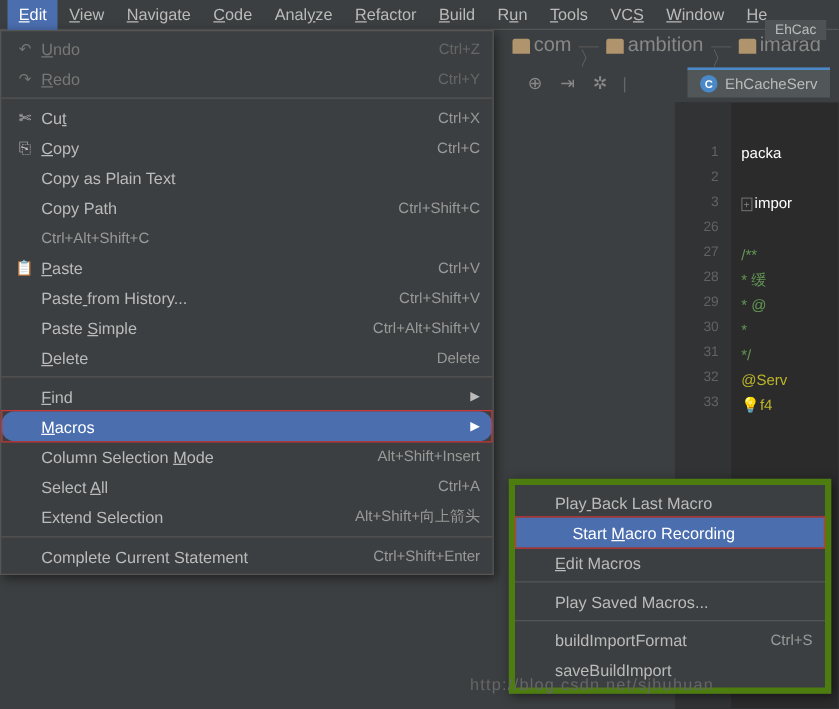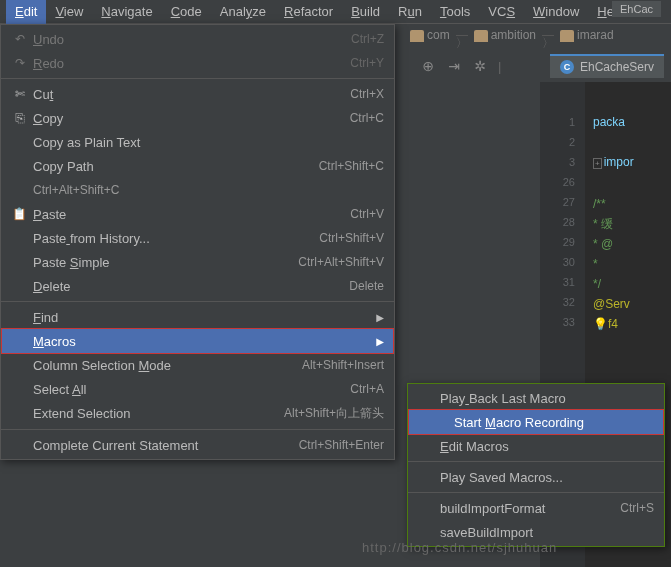--- a/index.html
+++ b/index.html
@@ -3,55 +3,55 @@
 <meta charset="utf-8">
 <style>
 * { margin: 0; padding: 0; box-sizing: border-box; font-family: Arial, sans-serif; }
 body { background: #3c3f41; color: #bbbbbb; font-size: 13px; width: 671px; height: 567px; overflow: hidden; position: relative; }
 
 .menubar { display: flex; background: #3c3f41; border-bottom: 1px solid #555; height: 24px; align-items: center; padding-left: 6px; }
 .menubar-item { padding: 16px 9px; color: #bbbbbb; cursor: pointer; }
 .menubar-item.active { background: #4b6eaf; color: #fff; }
 .mnemonic { text-decoration: underline; }
 
-.breadcrumb { position: absolute; left: 410px; top: 28px; display: flex; align-items: center; gap: 6px; color: #888; font-size: 12px; }
+.breadcrumb { position: absolute; left: 410px; top: 28px; display: flex; align-items: center; gap: 6px; color: #888; font-size: 16px; }
 .breadcrumb .sep { color: #666; }
 .folder-icon { width: 14px; height: 12px; display: inline-block; background: #b0946e; border-radius: 2px 2px 0 0; margin-right: 3px; vertical-align: middle; }
 
 .toolbar { position: absolute; left: 420px; top: 58px; display: flex; gap: 10px; align-items: center; color: #888; }
 .toolbar-icon { width: 16px; height: 16px; display: inline-flex; align-items: center; justify-content: center; font-size: 14px; }
 
 .tab { position: absolute; left: 550px; top: 54px; background: #515658; padding: 4px 10px; display: flex; align-items: center; gap: 6px; color: #bbb; font-size: 12px; border-top: 2px solid #4a88c7; }
 .tab-icon { width: 14px; height: 14px; border-radius: 50%; background: #4a88c7; display: inline-flex; align-items: center; justify-content: center; font-size: 9px; color: #fff; font-weight: bold; }
 
 .editor { position: absolute; left: 540px; top: 82px; right: 0; bottom: 0; background: #2b2b2b; display: flex; }
 .gutter { width: 45px; background: #313335; color: #606366; text-align: right; padding-right: 10px; font-size: 11px; font-family: monospace; line-height: 20px; padding-top: 30px; }
 .code { flex: 1; color: #a9b7c6; font-family: monospace; font-size: 12px; line-height: 20px; padding-top: 30px; padding-left: 8px; }
-.code-header { position: absolute; top: 1px; left: 612px; background: #4e5254; padding: 2px 8px; font-size: 11px; color: #bbb; }
-.kw { color: #7dd3fc; }
+.code-header { position: absolute; top: 16px; left: 612px; background: #4e5254; padding: 2px 8px; font-size: 11px; color: #bbb; }
+.kw { color: #ffffff; }
 .ann { color: #bbb529; }
 .cmt { color: #629755; }
 .fold { color: #888; border: 1px solid #666; font-size: 8px; padding: 0 1px; margin-right: 2px; }
 .bulb { color: #ffc800; }
 
 .dropdown { position: absolute; left: 0; top: 24px; width: 395px; background: #3c3f41; border: 1px solid #555; box-shadow: 2px 2px 8px rgba(0,0,0,0.5); padding: 2px 0; }
 .menu-item { display: flex; align-items: center; padding: 4px 10px; color: #bbbbbb; cursor: pointer; position: relative; min-height: 24px; }
 .menu-item.disabled { color: #777; }
 .menu-item.hover { background: #4b6eaf; color: #fff; }
 .menu-icon { width: 18px; display: inline-flex; justify-content: center; margin-right: 4px; font-size: 12px; }
 .menu-label { flex: 1; }
 .menu-shortcut { color: #999; font-size: 12px; }
 .menu-item.disabled .menu-shortcut { color: #666; }
 .submenu-arrow { margin-left: 8px; font-size: 10px; }
 .sep { height: 1px; background: #555; margin: 3px 0; }
 .red-box { position: absolute; border: 1px solid #c93636; pointer-events: none; }
 
-.submenu { position: absolute; left: 407px; top: 383px; width: 258px; background: #3c3f41; border: 1px solid #4d7c0f; box-shadow: 2px 2px 8px rgba(0,0,0,0.5); padding: 2px 0; }
-
-.watermark { position: absolute; left: 362px; top: 540px; color: #666; font-size: 13px; pointer-events: none; letter-spacing: 1px; }
+.submenu { position: absolute; left: 407px; top: 383px; width: 258px; background: #3c3f41; border: 5px solid #4d7c0f; box-shadow: 2px 2px 8px rgba(0,0,0,0.5); padding: 2px 0; }
+
+.watermark { position: absolute; left: 376px; top: 540px; color: #666; font-size: 13px; pointer-events: none; letter-spacing: 1px; }
 </style>
 </head>
 <body>
 
 <div class="menubar">
     <div class="menubar-item active"><span class="mnemonic">E</span>dit</div>
     <div class="menubar-item"><span class="mnemonic">V</span>iew</div>
     <div class="menubar-item"><span class="mnemonic">N</span>avigate</div>
     <div class="menubar-item"><span class="mnemonic">C</span>ode</div>
     <div class="menubar-item">Anal<span class="mnemonic">y</span>ze</div>
@@ -169,21 +169,21 @@
       <span class="menu-icon"></span>
       <span class="menu-label"><span class="mnemonic">D</span>elete</span>
       <span class="menu-shortcut">Delete</span>
     </div>
     <div class="sep"></div>
     <div class="menu-item">
       <span class="menu-icon"></span>
       <span class="menu-label"><span class="mnemonic">F</span>ind</span>
       <span class="submenu-arrow">▶</span>
     </div>
-    <div class="menu-item hover" style="position: relative;">
+    <div class="menu-item hover" style="position: relative; border-radius: 11px;">
       <span class="menu-icon"></span>
       <span class="menu-label"><span class="mnemonic">M</span>acros</span>
       <span class="submenu-arrow">▶</span>
       <div class="red-box" style="inset: -1px 0px;"></div>
     </div>
     <div class="menu-item">
       <span class="menu-icon"></span>
       <span class="menu-label">Column Selection <span class="mnemonic">M</span>ode</span>
       <span class="menu-shortcut">Alt+Shift+Insert</span>
     </div>

